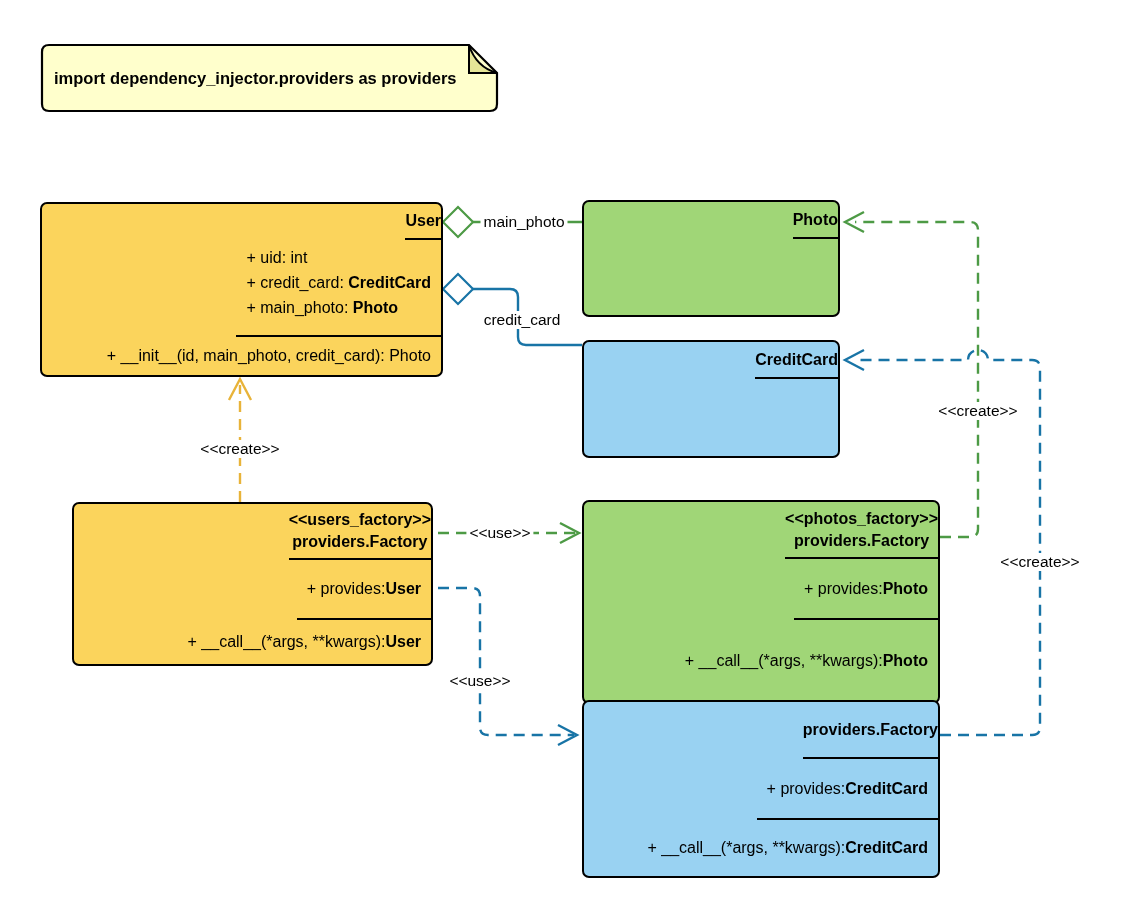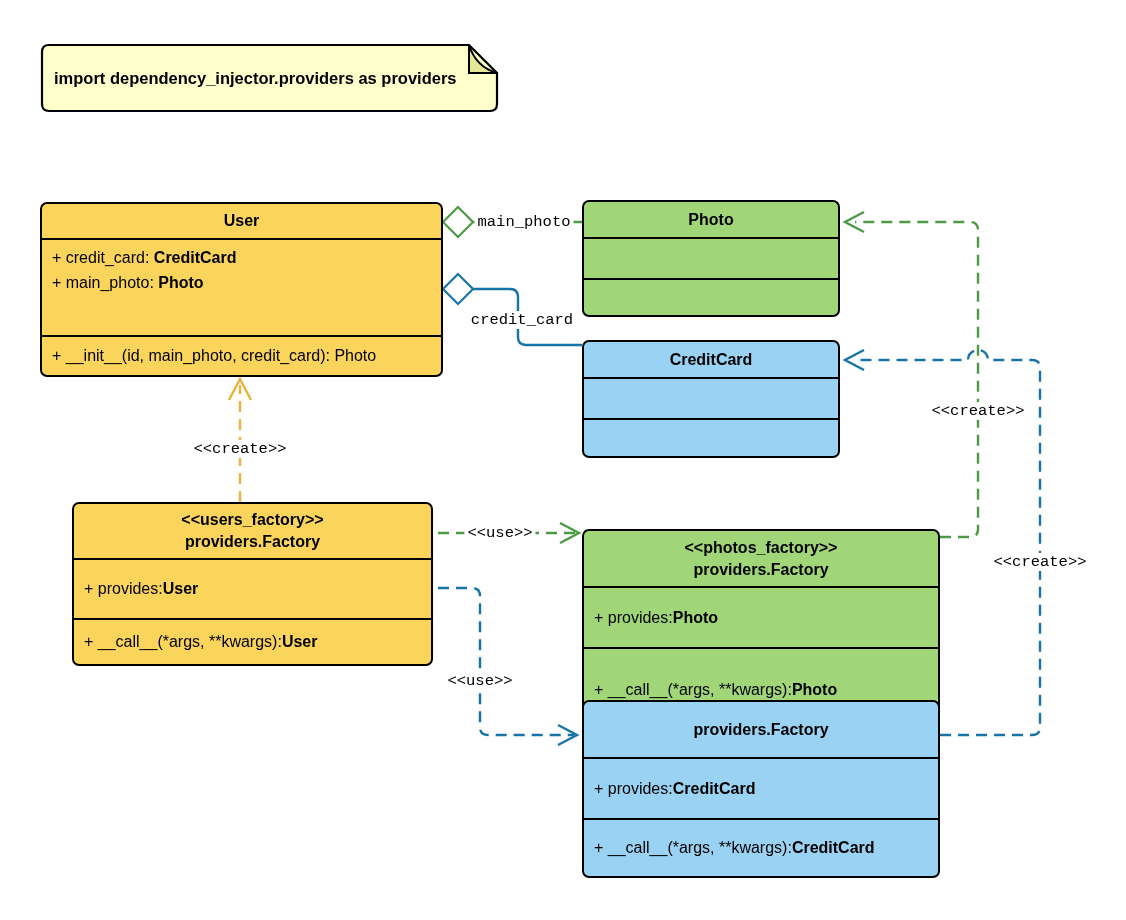--- a/index.html
+++ b/index.html
@@ -13,21 +13,21 @@
   .stroke-blue{stroke:var(--blue-stroke);}
   .stroke-yellow{stroke:var(--yellow-stroke);}
   .conn{fill:none;stroke-width:2.4px;}
   .dashed{stroke-dasharray:11 7;}
   .arrowhead{fill:none;stroke-width:2.4px;}
   .diamond{fill:#ffffff;stroke-width:2.2px;}
 
   .uml-class{
     position:absolute;z-index:2;box-sizing:border-box;
     border:2px solid var(--border,#000);border-radius:7px;
-    display:flex;flex-direction:column;font-size:16px;
+    display:flex;flex-direction:column;font-size:16px;align-items:flex-end;
   }
   .fill-yellow{background:var(--yellow-fill);}
   .fill-green{background:var(--green-fill);}
   .fill-blue{background:var(--blue-fill);}
   .cls-header{
     box-sizing:border-box;border-bottom:2px solid var(--border,#000);
     font-weight:bold;text-align:center;display:flex;flex-direction:column;justify-content:center;
     line-height:22px;flex:0 0 auto;
   }
   .cls-section{box-sizing:border-box;flex:0 0 auto;}
@@ -41,21 +41,21 @@
   .note{position:absolute;left:40px;top:43px;width:460px;height:71px;z-index:2;}
   .note-text{
     position:absolute;left:14px;top:0;height:100%;display:flex;align-items:center;
     font-weight:bold;font-size:16.5px;white-space:nowrap;z-index:3;
   }
   .note-fill{fill:var(--note-fill);stroke:var(--border,#000);stroke-width:2.2px;}
   .note-fold{fill:var(--note-fold-fill);stroke:var(--border,#000);stroke-width:2px;}
 
   .edge-label{
     position:absolute;z-index:3;transform:translate(-50%,-50%);
-    background:var(--background,#fff);padding:0 3px;font-size:15.5px;white-space:nowrap;font-family:Liberation Mono, monospace;
+    background:var(--background,#fff);padding:0 3px;font-size:15.5px;white-space:nowrap;
   }
 </style>
 </head>
 <body>
 
 <div class="canvas">
 
   <svg class="connectors" width="1126" height="920" viewBox="0 0 1126 920">
 
     <path class="conn stroke-green" d="M473 222 H582"></path>
@@ -84,20 +84,21 @@
     <svg width="460" height="71" viewBox="0 0 460 71">
       <path class="note-fill" d="M9 2 H429 L457 30 V61 Q457 68 450 68 H9 Q2 68 2 61 V9 Q2 2 9 2 Z"></path>
       <path class="note-fold" d="M429 2 L429 30 L457 30 Q436 24 429 2 Z"></path>
     </svg>
     <div class="note-text">import dependency_injector.providers as providers</div>
   </div>
 
   <div class="uml-class fill-yellow" style="left:40px;top:202px;width:403px;height:175px">
     <div class="cls-header" style="height:36px">User</div>
     <div class="cls-section divided attrs-pad" style="height:97px">
+      <div class="member"><span>+ uid: int</span><span class="b"></span></div>
       <div class="member"><span>+ credit_card: </span><span class="b">CreditCard</span></div>
       <div class="member"><span>+ main_photo: </span><span class="b">Photo</span></div>
     </div>
     <div class="cls-section grow">
       <div class="centered-line member">
           <span>+ __init__(id, main_photo, credit_card): Photo</span>
           <span class="b"></span>
         </div>
     </div>
   </div>
@@ -126,21 +127,21 @@
         </div>
     </div>
     <div class="cls-section grow">
       <div class="centered-line member">
           <span>+ __call__(*args, **kwargs): </span>
           <span class="b">User</span>
         </div>
     </div>
   </div>
 
-  <div class="uml-class fill-green" style="left:582px;top:529px;width:358px;height:204px">
+  <div class="uml-class fill-green" style="left:582px;top:500px;width:358px;height:204px">
     <div class="cls-header" style="height:57px">
       <div>&lt;&lt;photos_factory&gt;&gt;</div>
       <div>providers.Factory</div>
     </div>
     <div class="cls-section divided" style="height:61px">
       <div class="centered-line member">
           <span>+ provides: </span>
           <span class="b">Photo</span>
         </div>
     </div>

